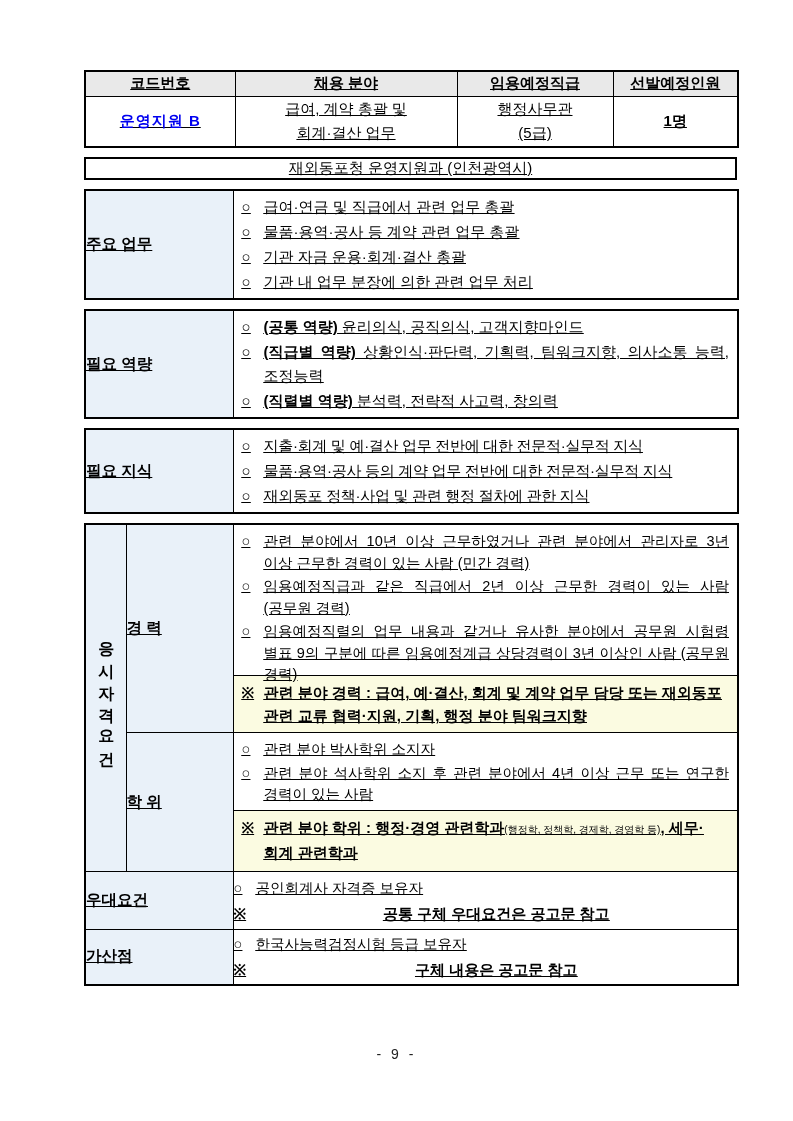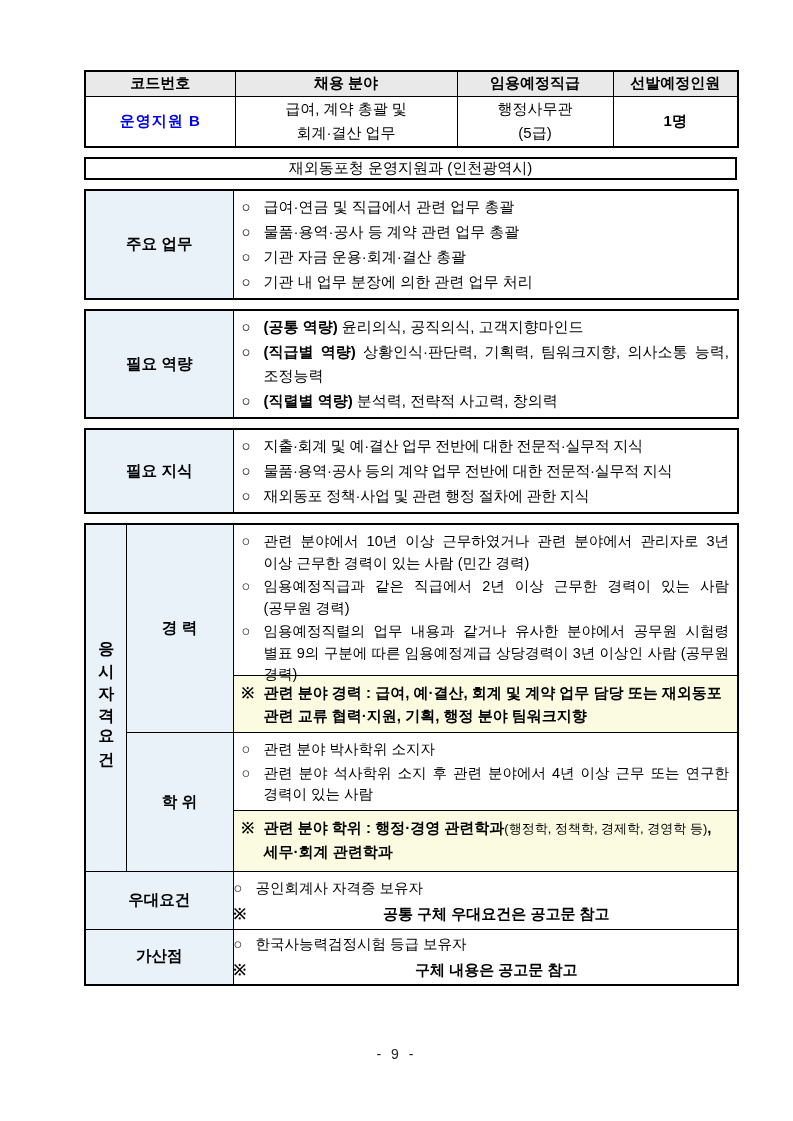--- a/index.html
+++ b/index.html
@@ -6,21 +6,21 @@
   html, body { background: #ffffff; }
   .page {
     position: relative;
     width: 793px;
     height: 1121px;
     background: #ffffff;
     font-family: "Liberation Sans", sans-serif;
     color: #000;
     overflow: hidden;
   }
-  .content { padding-top: 70px; padding-left: 84px; }
+  .content { padding-top: 70px; padding-left: 84px; text-decoration: underline; }
   table.tbl {
     border-collapse: collapse;
     table-layout: fixed;
     width: 653px;
     border: 2px solid #000;
     margin-bottom: 9px;
   }
   table.tbl td { border: 1px solid #000; vertical-align: middle; }
   tr.hdr td {
     background: var(--header-bg, #e9e9e9);
@@ -32,21 +32,20 @@
   .t1 td { text-align: center; font-size: 15px; }
   .t1 tr.data td { height: 51px; }
   .code-cell { color: var(--accent-blue, #0000ff); font-weight: bold; font-size: 19px; letter-spacing: 1px; }
   .count-cell { font-weight: bold; font-size: 17px; }
   .t2 td { text-align: center; font-size: 15px; }
   .t2 tr.val td { height: 16px; }
   td.label {
     background: var(--label-bg, #e9f1f9);
     font-weight: bold;
     font-size: 15.5px;
-    text-align: center;
   }
   td.content { padding: 3px 8px; font-size: 15px; }
   .li { display: flex; margin: 1px 0; line-height: 24px; }
   .li .bullet { flex: 0 0 22px; }
   .li .txt { flex: 1; text-align: justify; word-break: keep-all; }
   .t3 td { height: 102px; }
   .t4 td { height: 101px; }
   .t5 td { height: 83px; }
   .t5 .li .txt { letter-spacing: -0.3px; }
   
@@ -65,21 +64,21 @@
   .ynote {
     background: var(--note-bg, #fbfbe1);
     border-top: 1px solid #000;
     padding: 5px 8px;
     display: flex;
     font-size: 15px;
     line-height: 23px;
   }
   .ynote .mark { flex: 0 0 22px; font-weight: bold; }
   .ynote .ntxt { flex: 1; font-weight: bold; word-break: keep-all; }
-  .ynote .sm { font-weight: normal; font-size: 13px; }
+  .ynote .sm { font-weight: normal; font-size: 10px; }
   .career-pad { height: 150px; }
   .degree-pad { height: 77px; }
   .career-note { min-height: 54px; }
   .degree-note { min-height: 61px; }
   .plain-note { display: flex; line-height: 25px; font-size: 15px; }
   .plain-note .mark { flex: 0 0 22px; font-weight: bold; }
   .plain-note .ntxt { flex: 1; font-weight: bold; word-break: keep-all; text-align: center; }
   .small-cell { padding: 3px 8px; }
   .small-cell .li { line-height: 25px; margin: 0; }
   .t6 tr.pref td { height: 58px; }

